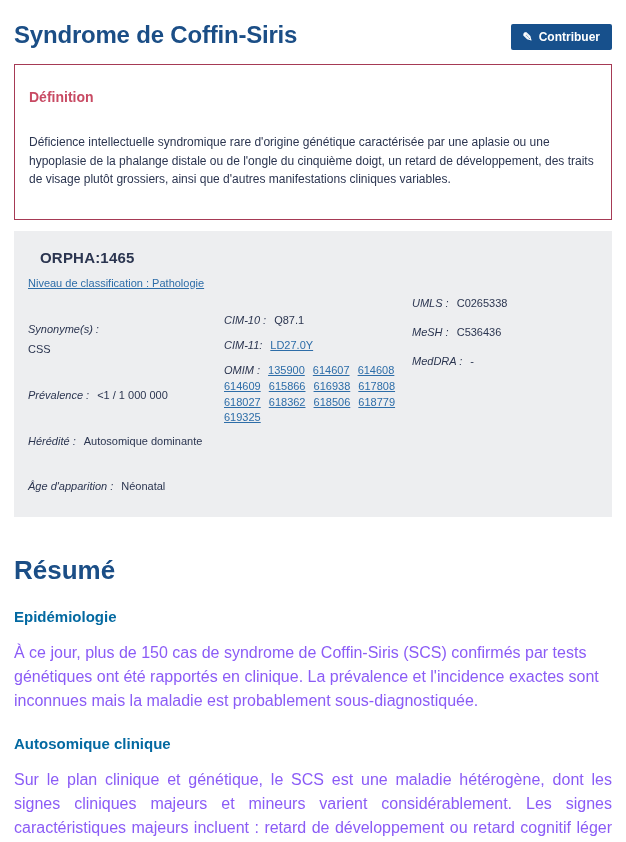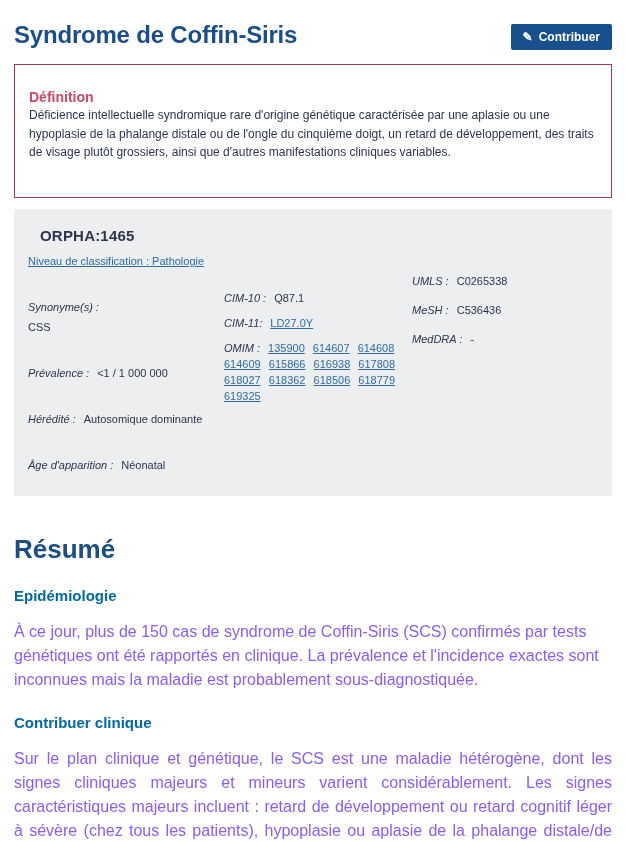--- a/index.html
+++ b/index.html
@@ -21,21 +21,21 @@
     font-size: 12px; font-weight: bold; padding: 6px 12px; border-radius: 2px;
     display: inline-flex; align-items: center; gap: 6px; margin-top: 4px;
   }
   .contribute-btn .pencil { font-size: 12px; font-style: normal; }
 
   
   .definition-box {
     margin-top: 14px; border: 1px solid #a63a55;
     padding: 24px 14px 30px 14px; min-height: 134px;
   }
-  .definition-heading { color: #c84a63; font-size: 14px; font-weight: 600; margin-bottom: 1px; }
+  .definition-heading { color: #c84a63; font-size: 14px; font-weight: 600; margin-bottom: 28px; }
   .definition-text { font-size: 12px; line-height: 1.55; color: #2b3550; }
 
   
   .infobox { margin-top: 11px; background: #edeef0; padding: 18px 14px 22px 14px; min-height: 206px; }
   .orpha-code { font-size: 15px; font-weight: bold; color: #2b3550; letter-spacing: 0.2px; margin-left: 12px; }
   .infobox-cols { display: grid; grid-template-columns: 196px 188px auto; margin-top: 10px; }
   .infobox .lbl { font-style: italic; margin-right: 8px; }
   .infobox .row { font-size: 11px; line-height: 1.45; }
   .classification-link, .ilink { color: #2d6da8; text-decoration: underline; cursor: pointer; }
   .col1 .row + .row { margin-top: 30px; }
@@ -123,17 +123,17 @@
   </div>
 
   <h2 class="summary-heading">Résumé</h2>
 
   <div>
     <h3 class="section-heading">Epidémiologie</h3>
     <p class="section-text">À ce jour, plus de 150 cas de syndrome de Coffin-Siris (SCS) confirmés par tests génétiques ont été rapportés en clinique. La prévalence et l'incidence exactes sont inconnues mais la maladie est probablement sous-diagnostiquée.</p>
   </div>
 
   <div>
-    <h3 class="section-heading">Contribuer clinique</h3>
+    <h3 class="section-heading">Autosomique clinique</h3>
     <p class="section-text justified">Sur le plan clinique et génétique, le SCS est une maladie hétérogène, dont les signes cliniques majeurs et mineurs varient considérablement. Les signes caractéristiques majeurs incluent : retard de développement ou retard cognitif léger à sévère (chez tous les patients), hypoplasie ou aplasie de la phalange distale/de l'ongle du cinquième doigt (présente à la naissance chez pratiquement tous les patients) et traits de visage plutôt grossiers (généralement observés au fil du temps). Les traits faciaux distinctifs incluent sourcils épais et cils longs, pont nasal large, large bouche avec lèvres supérieure et inférieure épaisses et éversées, et position ou forme des oreilles anormales. Les signes mineurs courants sont : petite taille, retard de croissance, difficultés à s'alimenter, microcéphalie, manifestations ophtalmologiques (cataracte, ptosis, strabisme), anomalies cardiaques (communication interventriculaire ou interauriculaire, tétralogie de Fallot, persistance du canal artériel), hypertrichose (bras, visage, dos) et cheveux clairsemés. On peut citer également : atteinte neurologique (malformation de Dandy-Walker, simplification gyrale, agénésie du corps calleux, crises convulsives et hypotonie), perte auditive, laxité articulaire, malformations génito-urinaires et rénales, et infections fréquentes. Un retard de développement et une scoliose apparaissent dans la petite enfance et l'enfance.</p>
   </div>
 
 </div>
 
 </body></html>

